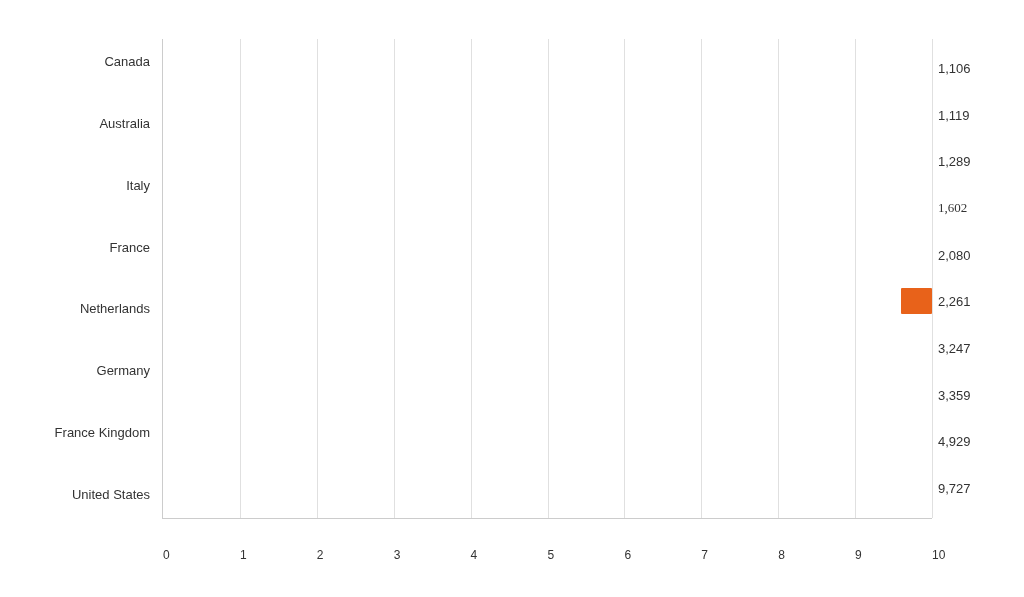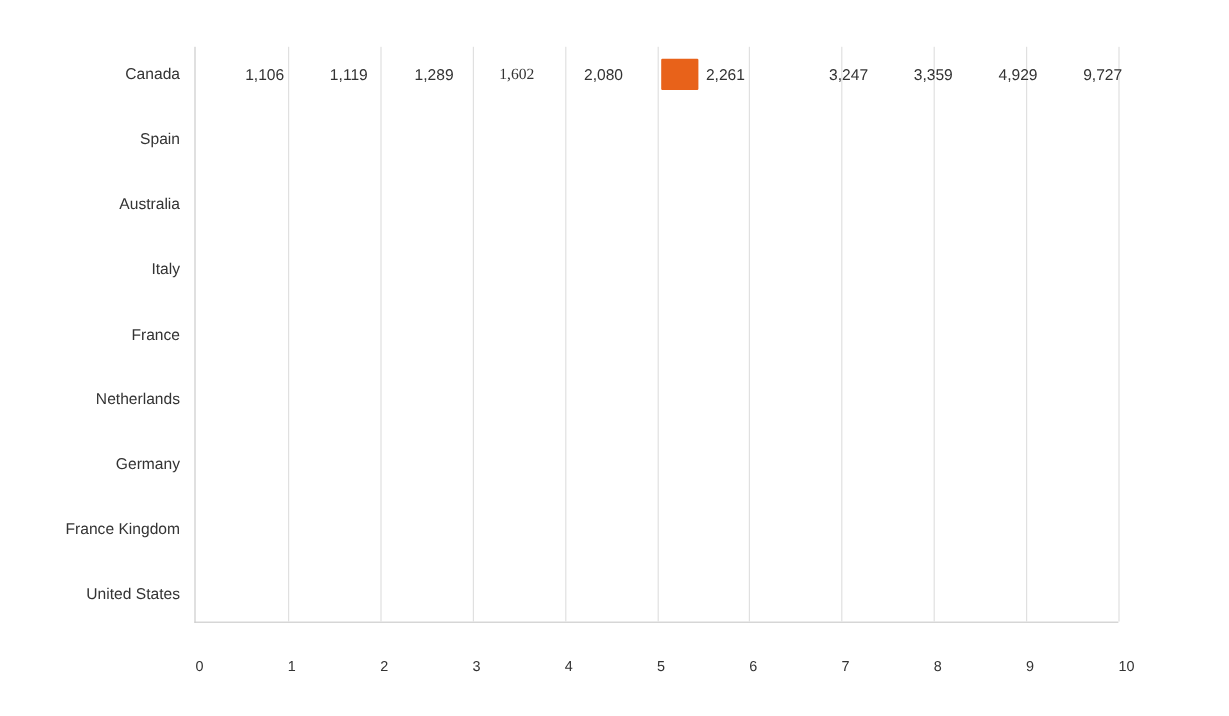--- a/index.html
+++ b/index.html
@@ -34,23 +34,24 @@
       position: absolute;
       top: 0;
       bottom: 0;
       width: 1px;
       background: #e0e0e0;
     }
     .bars-wrapper {
       position: absolute;
       top: 0; left: 0; right: 0; bottom: 0;
       display: flex;
-      flex-direction: row;
+      flex-direction: column;
       justify-content: space-around;
       padding: 6px 0;
+      align-items: flex-end;
     }
     .bar-row {
       display: flex;
       align-items: center;
       height: 34px;
       position: relative;
     }
     .bar {
       height: 26px;
       background: #E8621A;
@@ -118,21 +119,20 @@
         <div class="grid-line" style="left: 50%;"></div>
         <div class="grid-line" style="left: 60%;"></div>
         <div class="grid-line" style="left: 70%;"></div>
         <div class="grid-line" style="left: 80%;"></div>
         <div class="grid-line" style="left: 90%;"></div>
         <div class="grid-line" style="left: 100%;"></div>
       </div>
 
     <div class="y-labels" id="y-labels">
         <div class="y-label">Canada</div>
-        <div class="y-label">Spain</div>
         <div class="y-label">Australia</div>
         <div class="y-label">Italy</div>
         <div class="y-label">France</div>
         <div class="y-label">Netherlands</div>
         <div class="y-label">Germany</div>
         <div class="y-label">France Kingdom</div>
         <div class="y-label">United States</div>
       </div>
 
     <div class="bars-wrapper" id="bars-wrapper">

